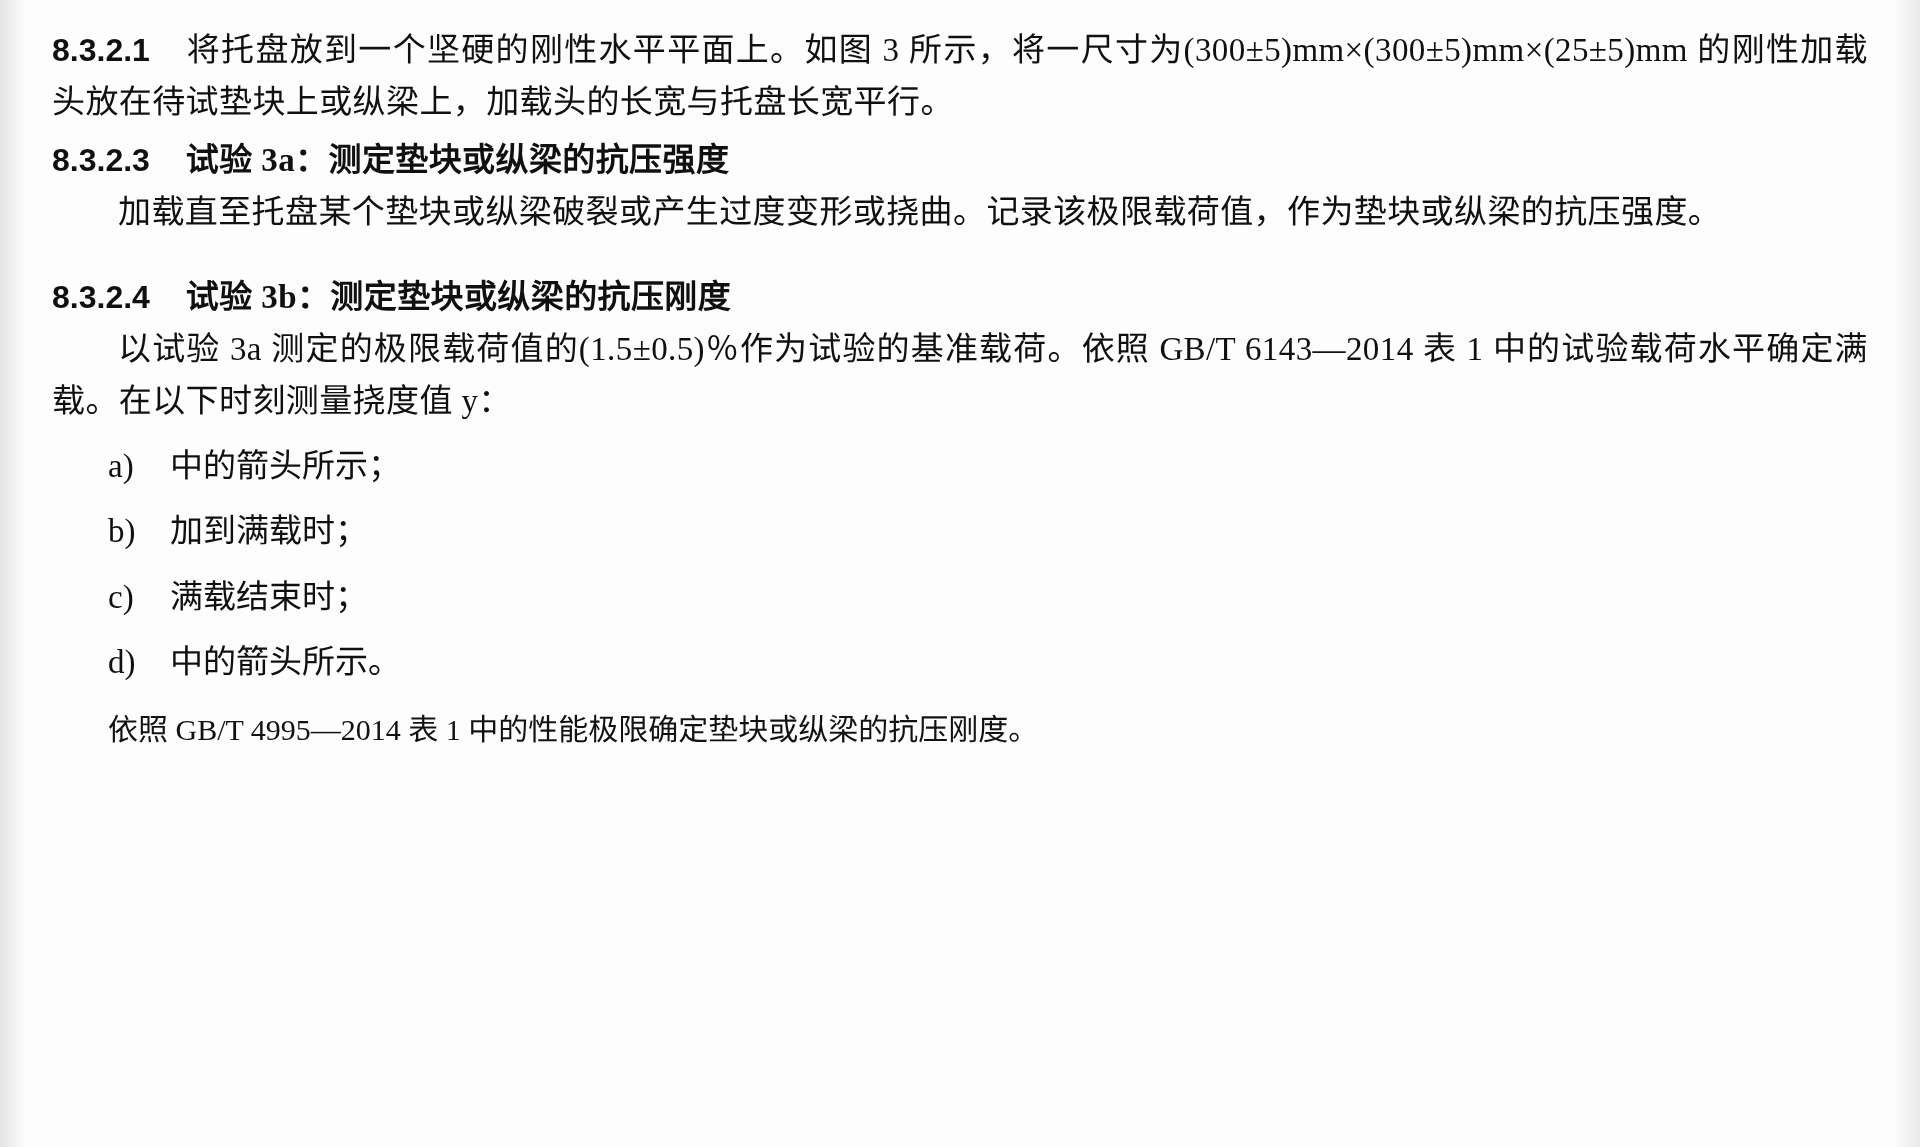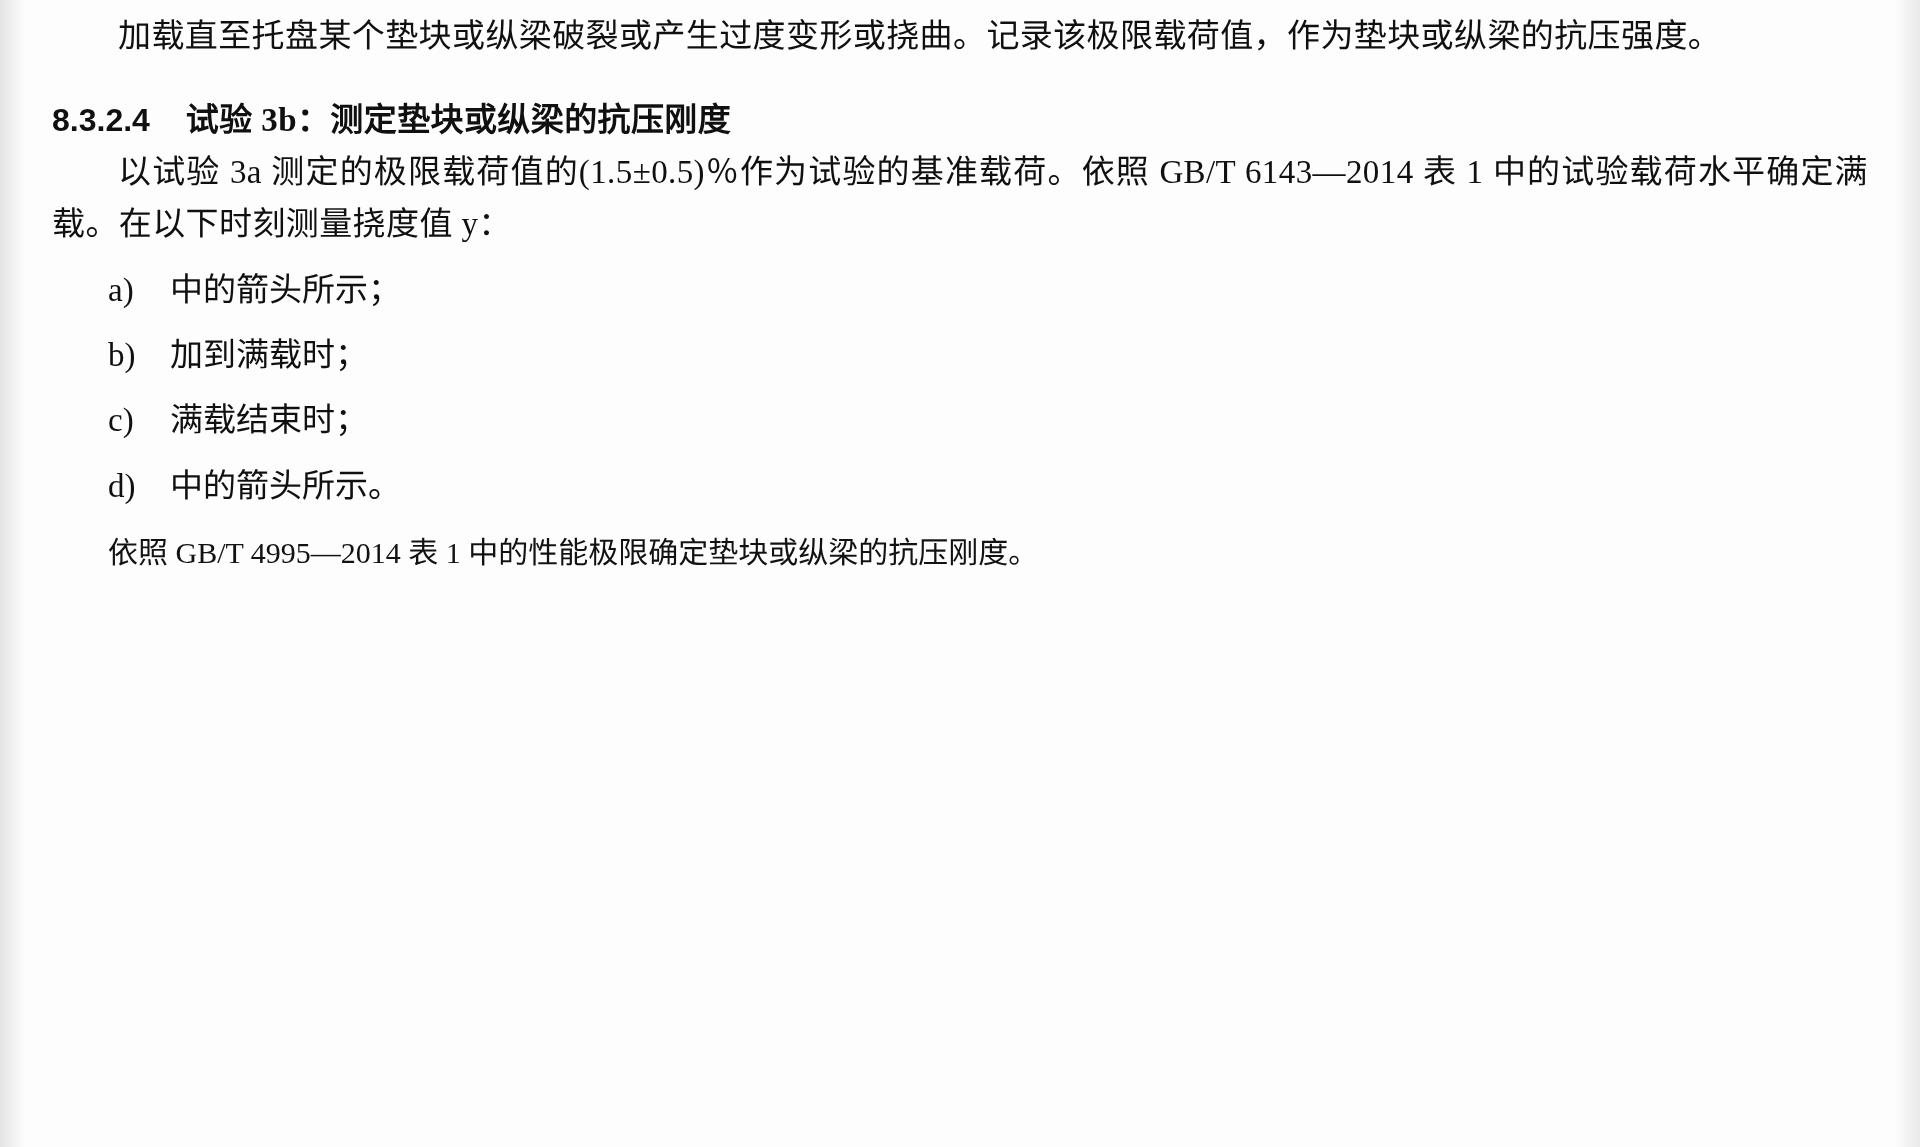--- a/index.html
+++ b/index.html
@@ -112,22 +112,28 @@
     font-size: 30px;
     line-height: 1.56;
   }
 </style>
 </head>
 <body>
 
 <div class="page">
   <div class="body-col">
 
+    <p class="para p-first">
+      <span class="clause-num">8.3.2.1</span><span class="gap-after-clause"></span><span>将托盘放到一个坚硬的刚性水平平面上。如图 3 所示，将一尺寸为(300±5)mm×(300±5)mm×(25±5)mm 的刚性加载头放在待试垫块上或纵梁上，加载头的长宽与托盘长宽平行。</span>
+    </p>
 
 
+    <p class="para tight">
+      <span class="clause-num">8.3.2.3</span><span class="gap-after-clause"></span><span class="clause-title">试验 3a：测定垫块或纵梁的抗压强度</span>
+    </p>
     <p class="para para-indent">
       <span>加载直至托盘某个垫块或纵梁破裂或产生过度变形或挠曲。记录该极限载荷值，作为垫块或纵梁的抗压强度。</span>
     </p>
 
     <p class="para spaced-lg">
       <span class="clause-num">8.3.2.4</span><span class="gap-after-clause"></span><span class="clause-title">试验 3b：测定垫块或纵梁的抗压刚度</span>
     </p>
     <p class="para para-indent">
       <span>以试验 3a 测定的极限载荷值的(1.5±0.5)％作为试验的基准载荷。依照 GB/T 6143—2014 表 1 中的试验载荷水平确定满载。在以下时刻测量挠度值 y：</span>
     </p>

